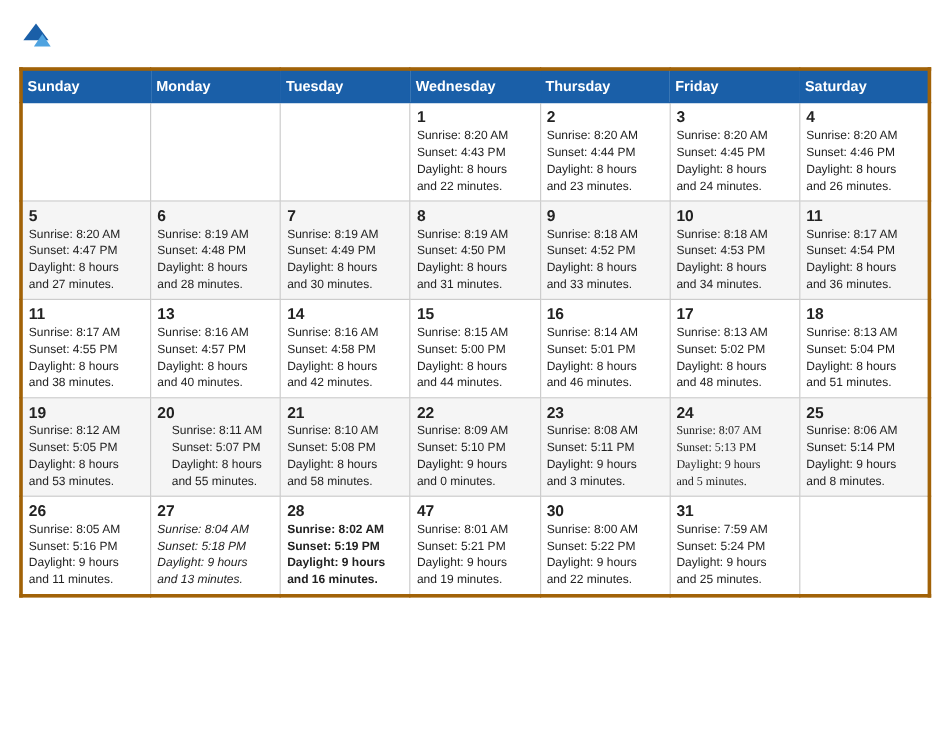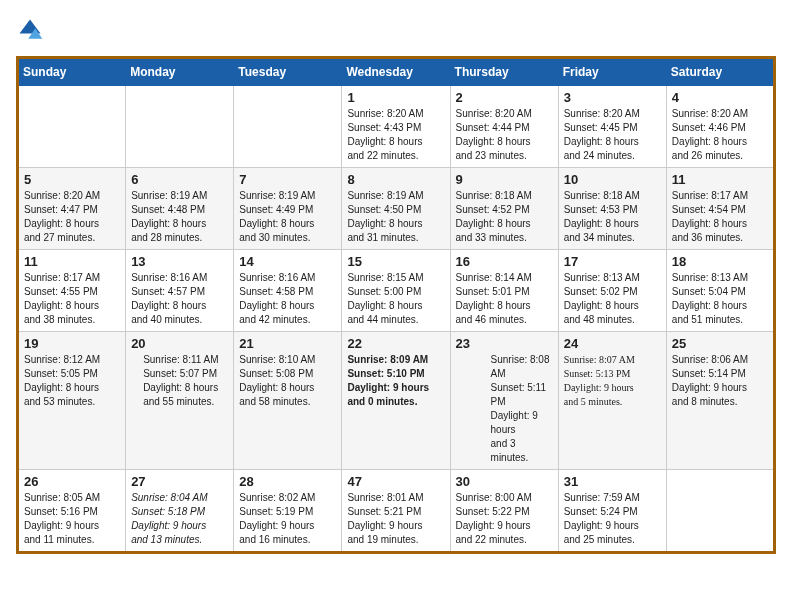--- a/index.html
+++ b/index.html
@@ -279,28 +279,28 @@
         </td>
         <td>
           <div class="day-number">21</div>
           <div class="day-info" style="white-space: pre-line;">Sunrise: 8:10 AM
 Sunset: 5:08 PM
 Daylight: 8 hours
 and 58 minutes.</div>
         </td>
         <td>
           <div class="day-number">22</div>
-          <div class="day-info" style="white-space: pre-line; font-weight: bold;">Sunrise: 8:09 AM
+          <div class="day-info" style="white-space: pre-line;">Sunrise: 8:09 AM
 Sunset: 5:10 PM
 Daylight: 9 hours
 and 0 minutes.</div>
         </td>
         <td>
           <div class="day-number">23</div>
-          <div class="day-info" style="white-space: pre-line; margin-left: 35px;">Sunrise: 8:08 AM
+          <div class="day-info" style="white-space: pre-line;">Sunrise: 8:08 AM
 Sunset: 5:11 PM
 Daylight: 9 hours
 and 3 minutes.</div>
         </td>
         <td>
           <div class="day-number">24</div>
           <div class="day-info" style="white-space: pre-line; font-family: Liberation Serif, serif;">Sunrise: 8:07 AM
 Sunset: 5:13 PM
 Daylight: 9 hours
 and 5 minutes.</div>
@@ -323,21 +323,21 @@
         </td>
         <td>
           <div class="day-number">27</div>
           <div class="day-info" style="white-space: pre-line; font-style: italic;">Sunrise: 8:04 AM
 Sunset: 5:18 PM
 Daylight: 9 hours
 and 13 minutes.</div>
         </td>
         <td>
           <div class="day-number">28</div>
-          <div class="day-info" style="white-space: pre-line;">Sunrise: 8:02 AM
+          <div class="day-info" style="white-space: pre-line; font-weight: bold;">Sunrise: 8:02 AM
 Sunset: 5:19 PM
 Daylight: 9 hours
 and 16 minutes.</div>
         </td>
         <td>
           <div class="day-number">47</div>
           <div class="day-info" style="white-space: pre-line;">Sunrise: 8:01 AM
 Sunset: 5:21 PM
 Daylight: 9 hours
 and 19 minutes.</div>

